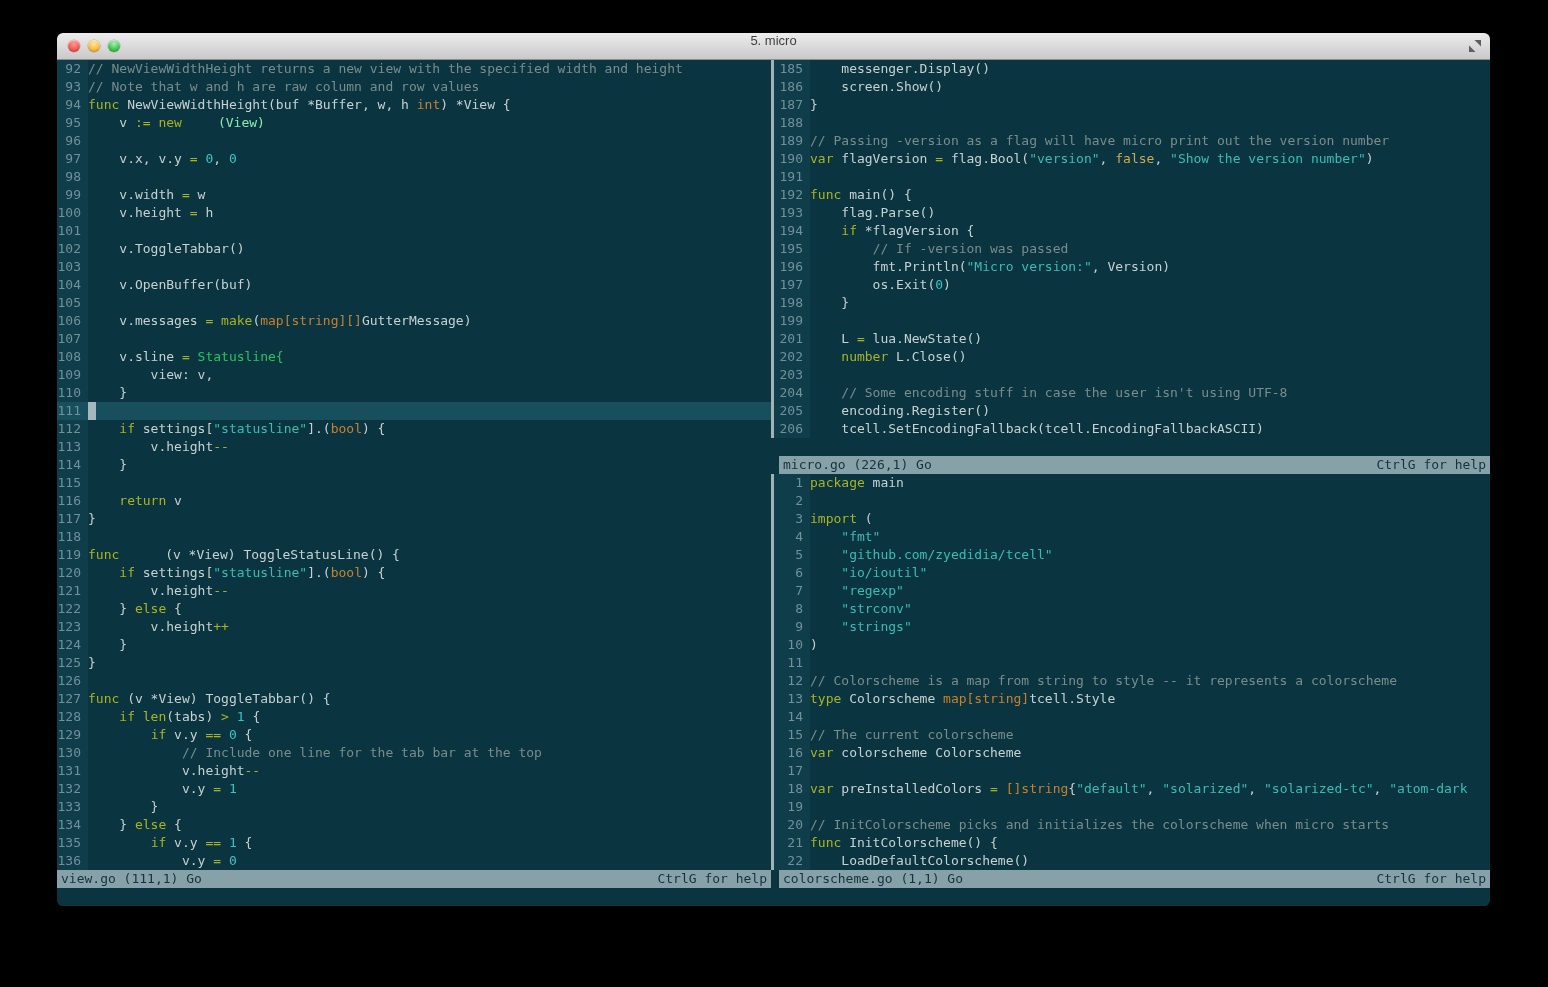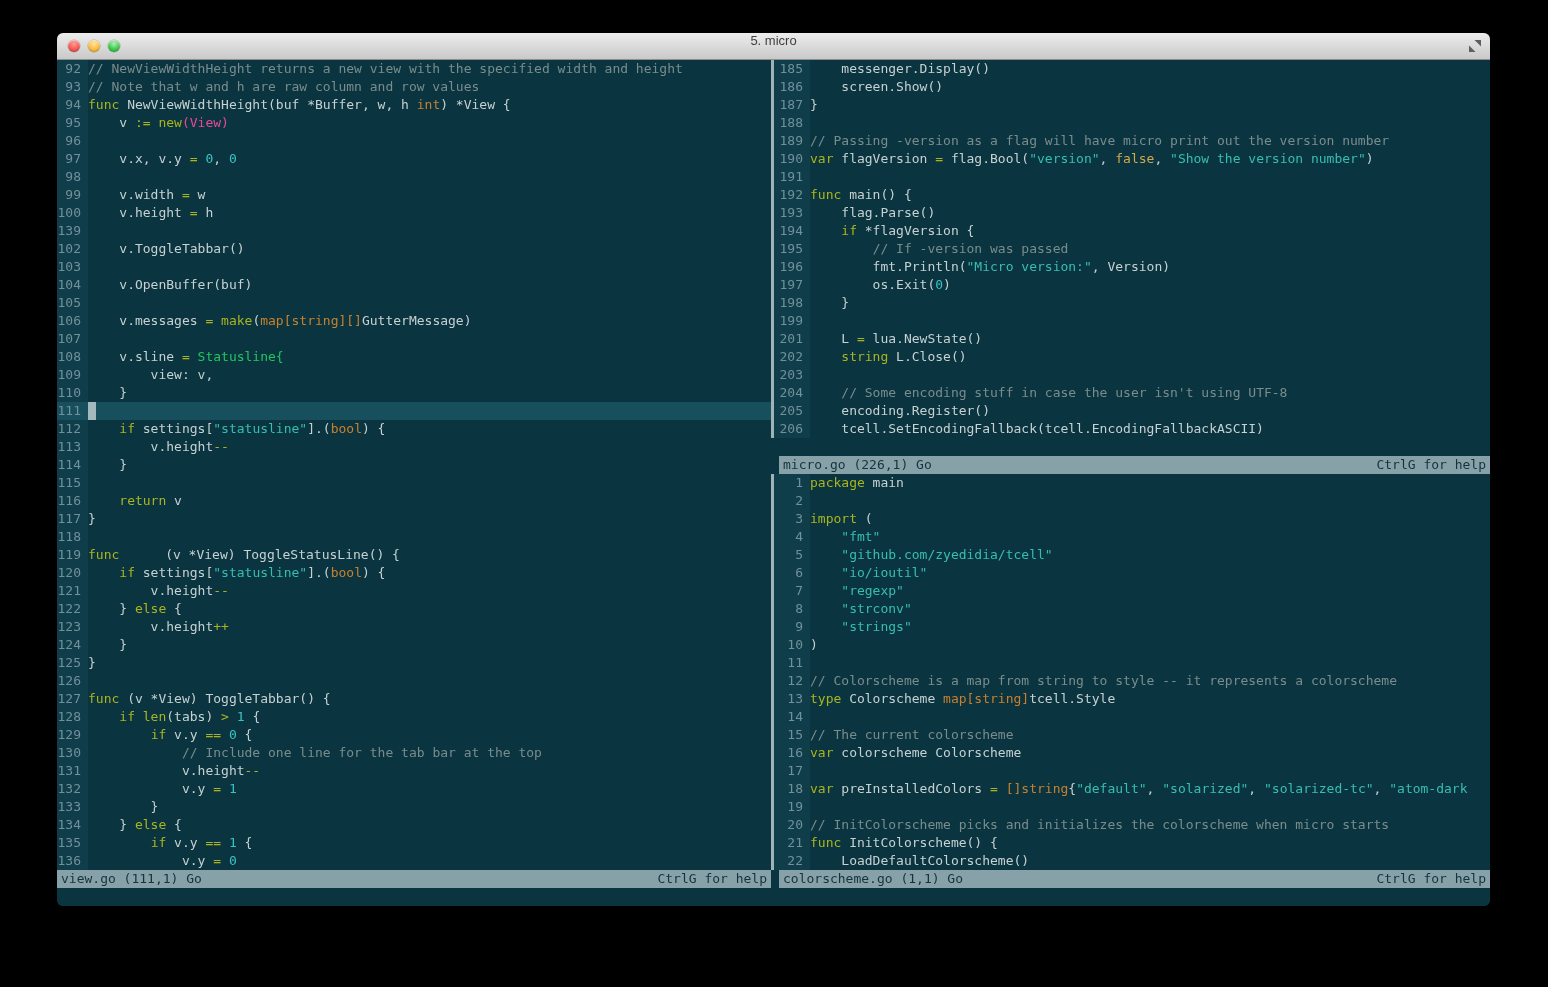--- a/index.html
+++ b/index.html
@@ -66,27 +66,27 @@
     </div>
 
     <div class="term">
       <div class="main">
 
         <div class="pane left">
           <div class="codewrap">
               <div class="row"><span class="gutter"> 92</span><span class="code"><span style="color: rgb(122, 140, 140);">// NewViewWidthHeight returns a new view with the specified width and height</span></span></div>
               <div class="row"><span class="gutter"> 93</span><span class="code"><span style="color: rgb(122, 140, 140);">// Note that w and h are raw column and row values</span></span></div>
               <div class="row"><span class="gutter"> 94</span><span class="code"><span style="color: rgb(170, 180, 30);">func</span><span style="color: rgb(199, 209, 209);"> NewViewWidthHeight(buf *Buffer, w, h </span><span style="color: rgb(200, 128, 46);">int</span><span style="color: rgb(199, 209, 209);">) *View {</span></span></div>
-              <div class="row"><span class="gutter"> 95</span><span class="code"><span style="color: rgb(199, 209, 209);">    v </span><span style="color: rgb(170, 180, 30);">:=</span><span style="color: rgb(199, 209, 209);"> </span><span style="color: rgb(170, 180, 30);">new</span><span style="color: #ec4899;">(View)</span></span></div>
+              <div class="row"><span class="gutter"> 95</span><span class="code"><span style="color: rgb(199, 209, 209);">    v </span><span style="color: rgb(170, 180, 30);">:=</span><span style="color: rgb(199, 209, 209);"> </span><span style="color: rgb(170, 180, 30);">new</span><span style="color: #86efac; margin-left: 36px;">(View)</span></span></div>
               <div class="row"><span class="gutter"> 96</span><span class="code"></span></div>
               <div class="row"><span class="gutter"> 97</span><span class="code"><span style="color: rgb(199, 209, 209);">    v.x, v.y </span><span style="color: rgb(170, 180, 30);">=</span><span style="color: rgb(199, 209, 209);"> </span><span style="color: rgb(59, 195, 195);">0</span><span style="color: rgb(199, 209, 209);">, </span><span style="color: rgb(59, 195, 195);">0</span></span></div>
               <div class="row"><span class="gutter"> 98</span><span class="code"></span></div>
               <div class="row"><span class="gutter"> 99</span><span class="code"><span style="color: rgb(199, 209, 209);">    v.width </span><span style="color: rgb(170, 180, 30);">=</span><span style="color: rgb(199, 209, 209);"> w</span></span></div>
               <div class="row"><span class="gutter">100</span><span class="code"><span style="color: rgb(199, 209, 209);">    v.height </span><span style="color: rgb(170, 180, 30);">=</span><span style="color: rgb(199, 209, 209);"> h</span></span></div>
-              <div class="row"><span class="gutter">139</span><span class="code"></span></div>
+              <div class="row"><span class="gutter">101</span><span class="code"></span></div>
               <div class="row"><span class="gutter">102</span><span class="code"><span style="color: rgb(199, 209, 209);">    v.ToggleTabbar()</span></span></div>
               <div class="row"><span class="gutter">103</span><span class="code"></span></div>
               <div class="row"><span class="gutter">104</span><span class="code"><span style="color: rgb(199, 209, 209);">    v.OpenBuffer(buf)</span></span></div>
               <div class="row"><span class="gutter">105</span><span class="code"></span></div>
               <div class="row"><span class="gutter">106</span><span class="code"><span style="color: rgb(199, 209, 209);">    v.messages </span><span style="color: rgb(170, 180, 30);">=</span><span style="color: rgb(199, 209, 209);"> </span><span style="color: rgb(170, 180, 30);">make</span><span style="color: rgb(199, 209, 209);">(</span><span style="color: rgb(200, 128, 46);">map[string][]</span><span style="color: rgb(199, 209, 209);">GutterMessage)</span></span></div>
               <div class="row"><span class="gutter">107</span><span class="code"></span></div>
               <div class="row"><span class="gutter">108</span><span class="code"><span style="color: rgb(199, 209, 209);">    v.sline </span><span style="color: rgb(170, 180, 30);">=</span><span style="color: #22c55e;"> Statusline{</span></span></div>
               <div class="row"><span class="gutter">109</span><span class="code"><span style="color: rgb(199, 209, 209);">        view: v,</span></span></div>
               <div class="row"><span class="gutter">110</span><span class="code"><span style="color: rgb(199, 209, 209);">    }</span></span></div>
               <div class="row cur"><span class="gutter">111</span><span class="code"><span class="cursor">&nbsp;</span></span></div>
@@ -133,21 +133,21 @@
               <div class="row"><div class="divcell"></div><span class="gutter">191</span><span class="code"></span></div>
               <div class="row"><div class="divcell"></div><span class="gutter">192</span><span class="code"><span style="color: rgb(170, 180, 30);">func</span><span style="color: rgb(199, 209, 209);"> main() {</span></span></div>
               <div class="row"><div class="divcell"></div><span class="gutter">193</span><span class="code"><span style="color: rgb(199, 209, 209);">    flag.Parse()</span></span></div>
               <div class="row"><div class="divcell"></div><span class="gutter">194</span><span class="code"><span style="color: rgb(199, 209, 209);">    </span><span style="color: rgb(170, 180, 30);">if</span><span style="color: rgb(199, 209, 209);"> *flagVersion {</span></span></div>
               <div class="row"><div class="divcell"></div><span class="gutter">195</span><span class="code"><span style="color: rgb(199, 209, 209);">        </span><span style="color: rgb(122, 140, 140);">// If -version was passed</span></span></div>
               <div class="row"><div class="divcell"></div><span class="gutter">196</span><span class="code"><span style="color: rgb(199, 209, 209);">        fmt.Println(</span><span style="color: rgb(55, 190, 175);">"Micro version:"</span><span style="color: rgb(199, 209, 209);">, Version)</span></span></div>
               <div class="row"><div class="divcell"></div><span class="gutter">197</span><span class="code"><span style="color: rgb(199, 209, 209);">        os.Exit(</span><span style="color: rgb(59, 195, 195);">0</span><span style="color: rgb(199, 209, 209);">)</span></span></div>
               <div class="row"><div class="divcell"></div><span class="gutter">198</span><span class="code"><span style="color: rgb(199, 209, 209);">    }</span></span></div>
               <div class="row"><div class="divcell"></div><span class="gutter">199</span><span class="code"></span></div>
               <div class="row"><div class="divcell"></div><span class="gutter">201</span><span class="code"><span style="color: rgb(199, 209, 209);">    L </span><span style="color: rgb(170, 180, 30);">=</span><span style="color: rgb(199, 209, 209);"> lua.NewState()</span></span></div>
-              <div class="row"><div class="divcell"></div><span class="gutter">202</span><span class="code"><span style="color: rgb(199, 209, 209);">    </span><span style="color: rgb(170, 180, 30);">string</span><span style="color: rgb(199, 209, 209);"> L.Close()</span></span></div>
+              <div class="row"><div class="divcell"></div><span class="gutter">202</span><span class="code"><span style="color: rgb(199, 209, 209);">    </span><span style="color: rgb(170, 180, 30);">number</span><span style="color: rgb(199, 209, 209);"> L.Close()</span></span></div>
               <div class="row"><div class="divcell"></div><span class="gutter">203</span><span class="code"></span></div>
               <div class="row"><div class="divcell"></div><span class="gutter">204</span><span class="code"><span style="color: rgb(199, 209, 209);">    </span><span style="color: rgb(122, 140, 140);">// Some encoding stuff in case the user isn't using UTF-8</span></span></div>
               <div class="row"><div class="divcell"></div><span class="gutter">205</span><span class="code"><span style="color: rgb(199, 209, 209);">    encoding.Register()</span></span></div>
               <div class="row"><div class="divcell"></div><span class="gutter">206</span><span class="code"><span style="color: rgb(199, 209, 209);">    tcell.SetEncodingFallback(tcell.EncodingFallbackASCII)</span></span></div>
             </div>
           <div class="srow">
             <div class="divcell dark"></div>
             <div class="statusbar">
               <span>micro.go (226,1) Go</span>
               <span>CtrlG for help</span>

